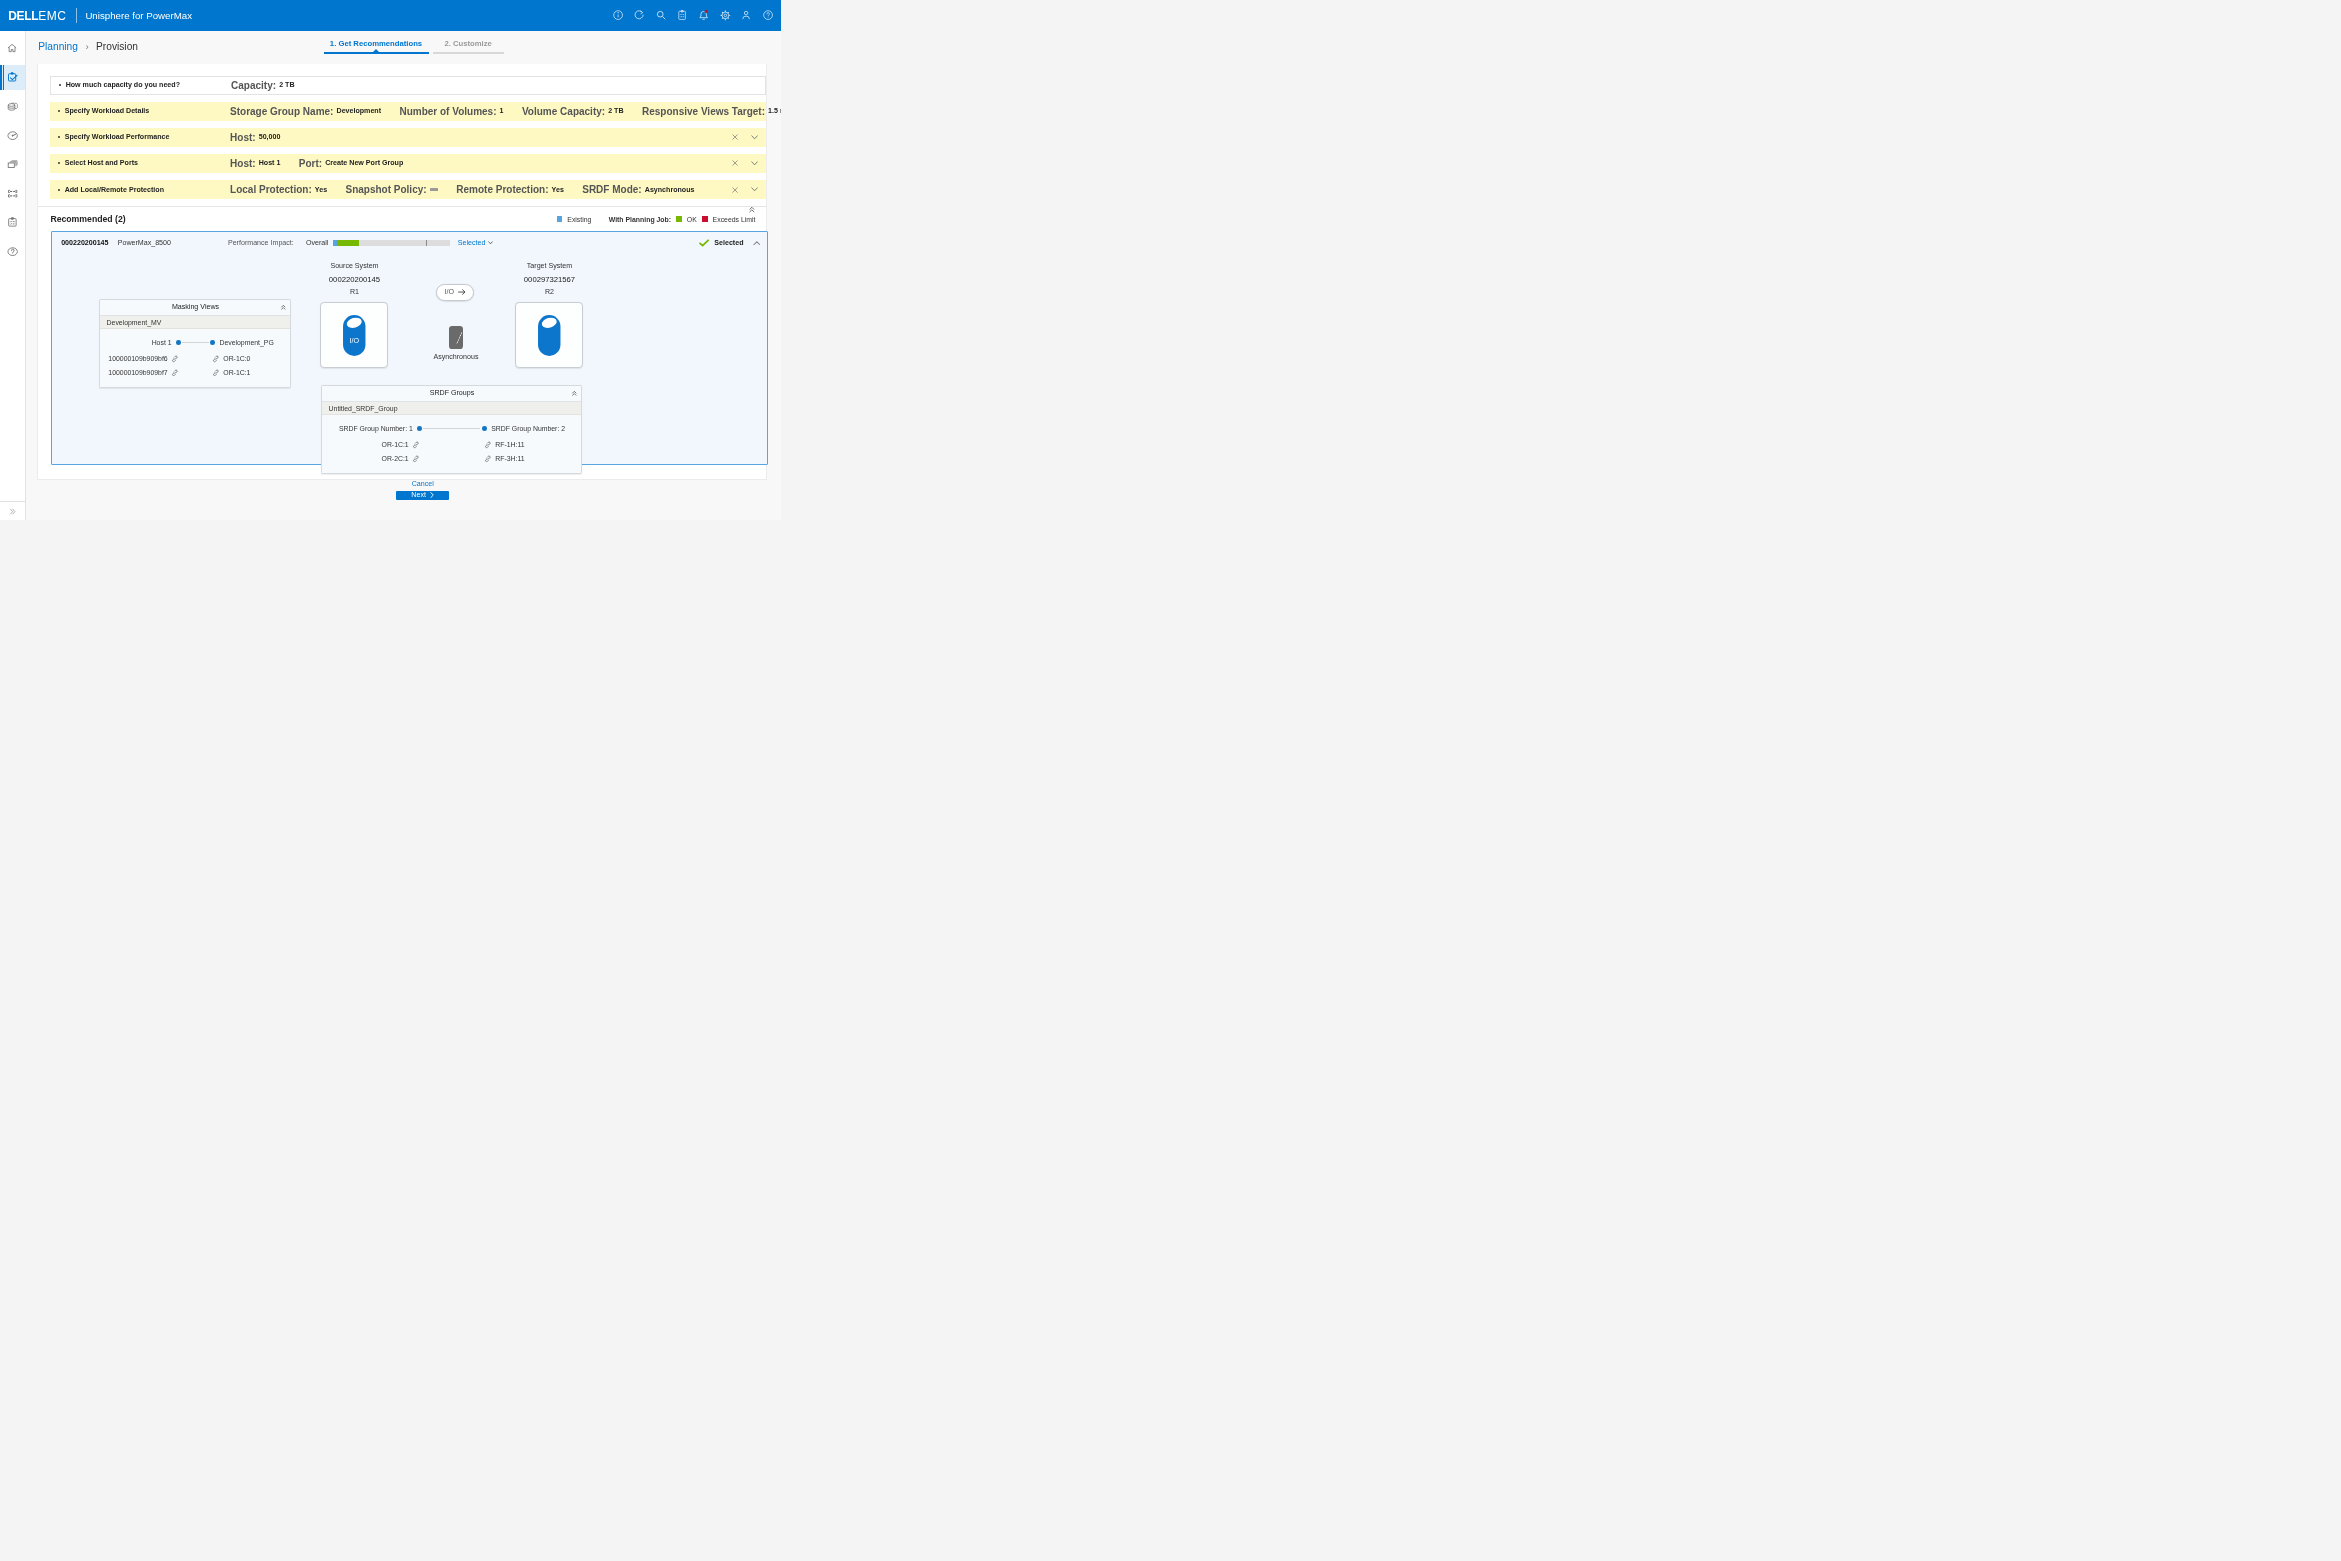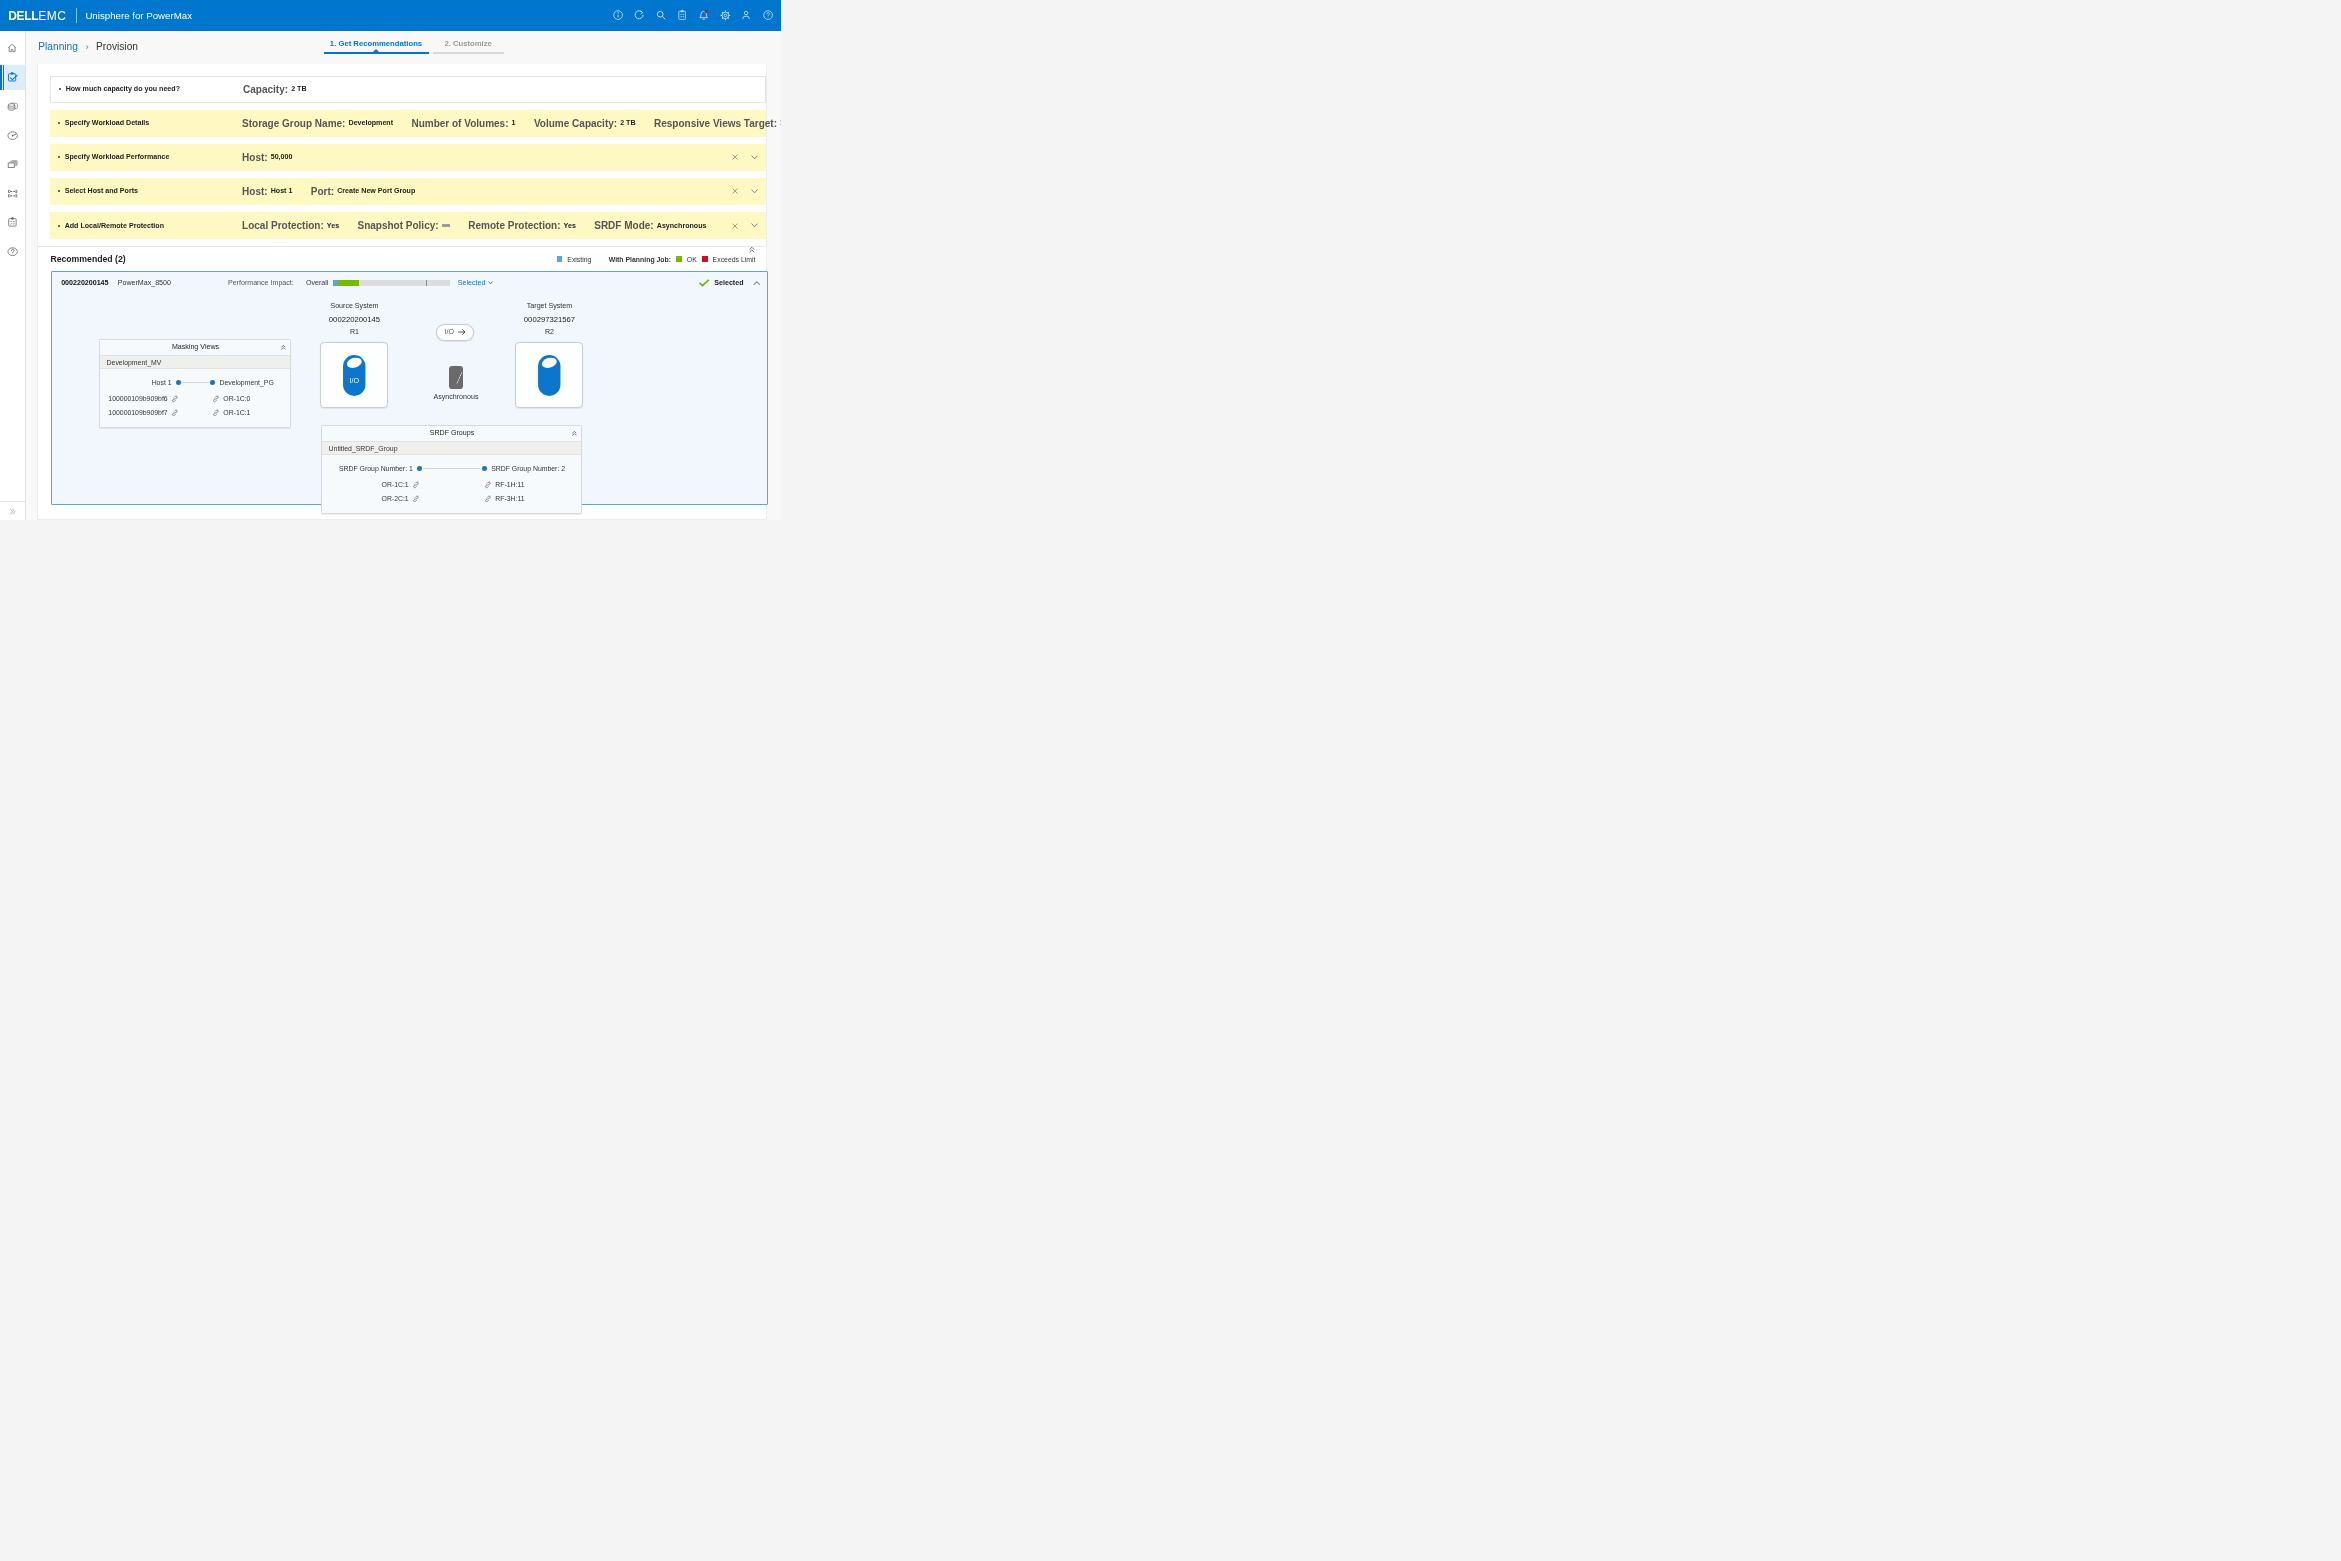--- a/index.html
+++ b/index.html
@@ -40,21 +40,21 @@
   .step.active { color:#0076ce; }
   .step.active .bar { background:#0076ce; }
   .step.active .notch { position:absolute; left:50%; top:-3.1px; margin-left:-3.1px; width:0; height:0;
     border-left:3.1px solid transparent; border-right:3.1px solid transparent; border-bottom:3.1px solid #0076ce; }
   .step.inactive { color:#9a9a9a; }
   .step.inactive .bar { background:#d8d8d8; }
   .step1 { width:105px; } .step2 { width:71px; }
 
   
   .panel { margin-left:11.7px; width:730px; background:#fff; padding:11.7px 0 13.8px 0; border:0.5px solid #ececec; border-top:none; }
-  .acc-row { margin:0 0 7.1px 12.2px; height:27px; display:flex; align-items:center; padding:0 7.1px 0 7.7px;gap:12px; }
+  .acc-row { margin:0 0 7.1px 12.2px; height:19px; display:flex; align-items:center; padding:0 7.1px 0 7.7px; }
   .acc-row.white { background:#fff; border:0.5px solid #e3e3e3; }
   .acc-row.gray { background:#fef9c3; }
   .acc-title { display:flex; align-items:center; width:172px; flex:none; }
   .acc-dot { width:2px; height:2px; border-radius:50%; background:#333; margin-right:4.6px; flex:none; }
   .acc-title b { font-size:7.1px; color:#222; font-weight:700; }
   .fields { display:flex; align-items:center; gap:18.4px; flex:1; }
   .fld { display:flex; align-items:center; gap:3.1px; white-space:nowrap; }
   .fld .lbl { color:#555; font-size:10px;font-weight:bold; }
   .fld .val { color:#222; font-size:7.1px; font-weight:700; }
   .dash { width:8.2px; height:2.6px; background:#9a9a9a; border-radius:0.5px; display:inline-block; }

